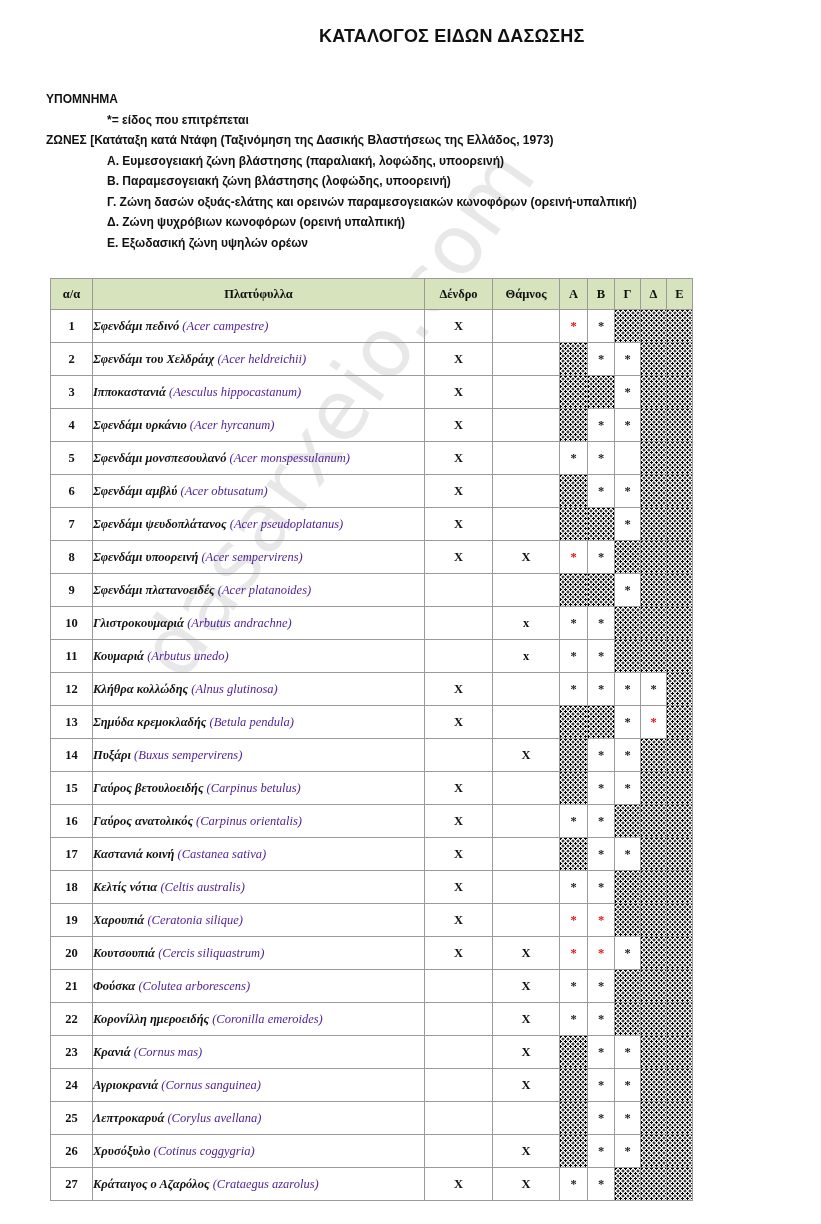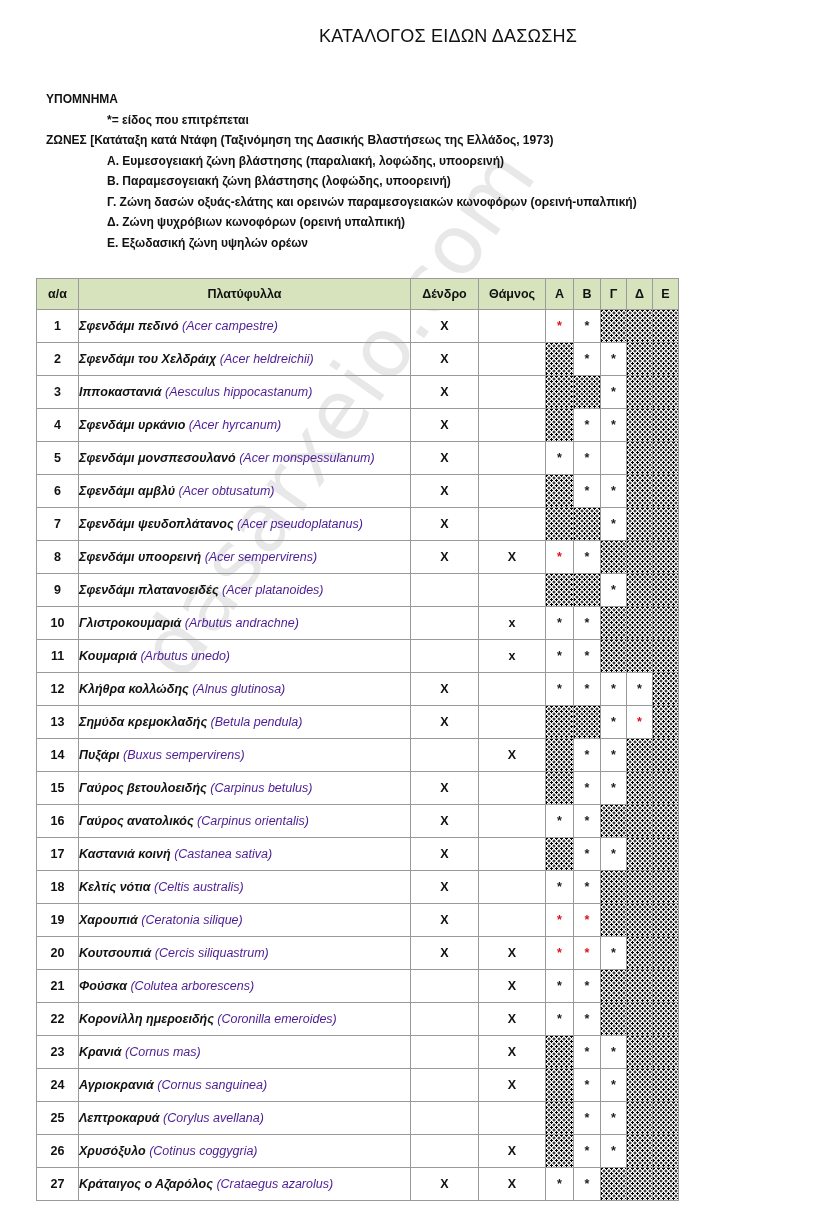--- a/index.html
+++ b/index.html
@@ -3,33 +3,33 @@
   <meta charset="utf-8">
   <style>
     html, body { margin: 0; padding: 0; background: #ffffff; }
     body {
       width: 821px; height: 1224px; position: relative; overflow: hidden;
       font-family: "Liberation Sans", sans-serif; color: #111;
     }
     .title {
       position: absolute; left: 0; top: 26px; width: 821px; text-align: left;
       padding-left: 319px; box-sizing: border-box;
-      font-size: 18px; font-weight: normal; letter-spacing: 0.2px;
+      font-size: 18px; font-weight: bold; letter-spacing: 0.2px;
     }
     .legend { position: absolute; left: 46px; top: 89px; font-size: 12px; line-height: 20.5px; }
     .legend .h { font-weight: bold; }
     .legend .ind { padding-left: 61px; }
     .legend .b { font-weight: bold; }
     .legend .red { color: #e0121b; font-weight: bold; }
     .legend .z { font-weight: bold; }
 
     table.species {
-      position: absolute; left: 36px; top: 278px;
+      position: absolute; left: 50px; top: 278px;
       border-collapse: collapse; table-layout: fixed;
-      font-family: Liberation Sans, sans-serif;
+      font-family: Liberation Serif, serif;
       padding-left: 9px;
     }
     table.species th, table.species td {
       border: 1px solid #9a9a9a; padding: 0; height: 32px;
       font-size: 12.5px;
     }
     table.species th {
       background: #d6e3bc; font-weight: bold; text-align: center; height: 30px; font-size: 12.5px;
     }
     td.num { text-align: center; font-weight: bold; font-size: 12.5px; }

